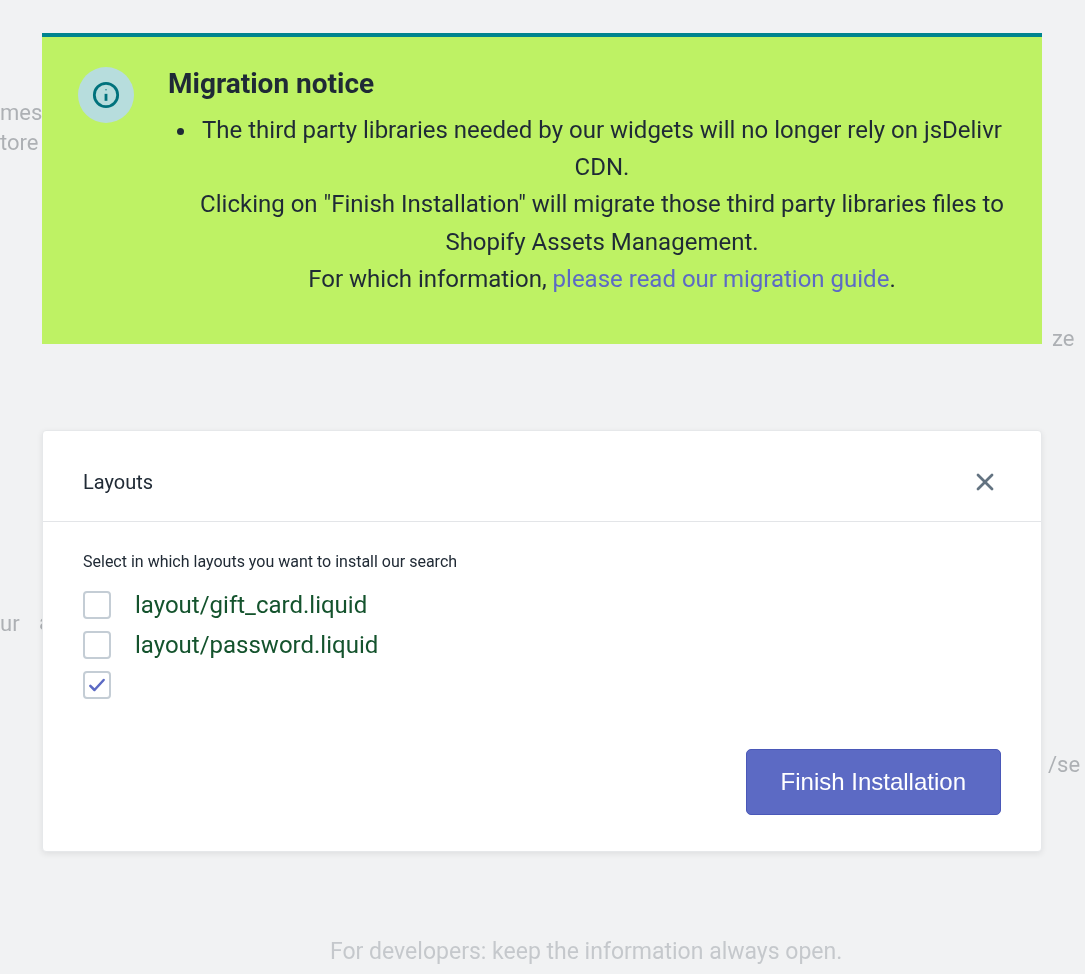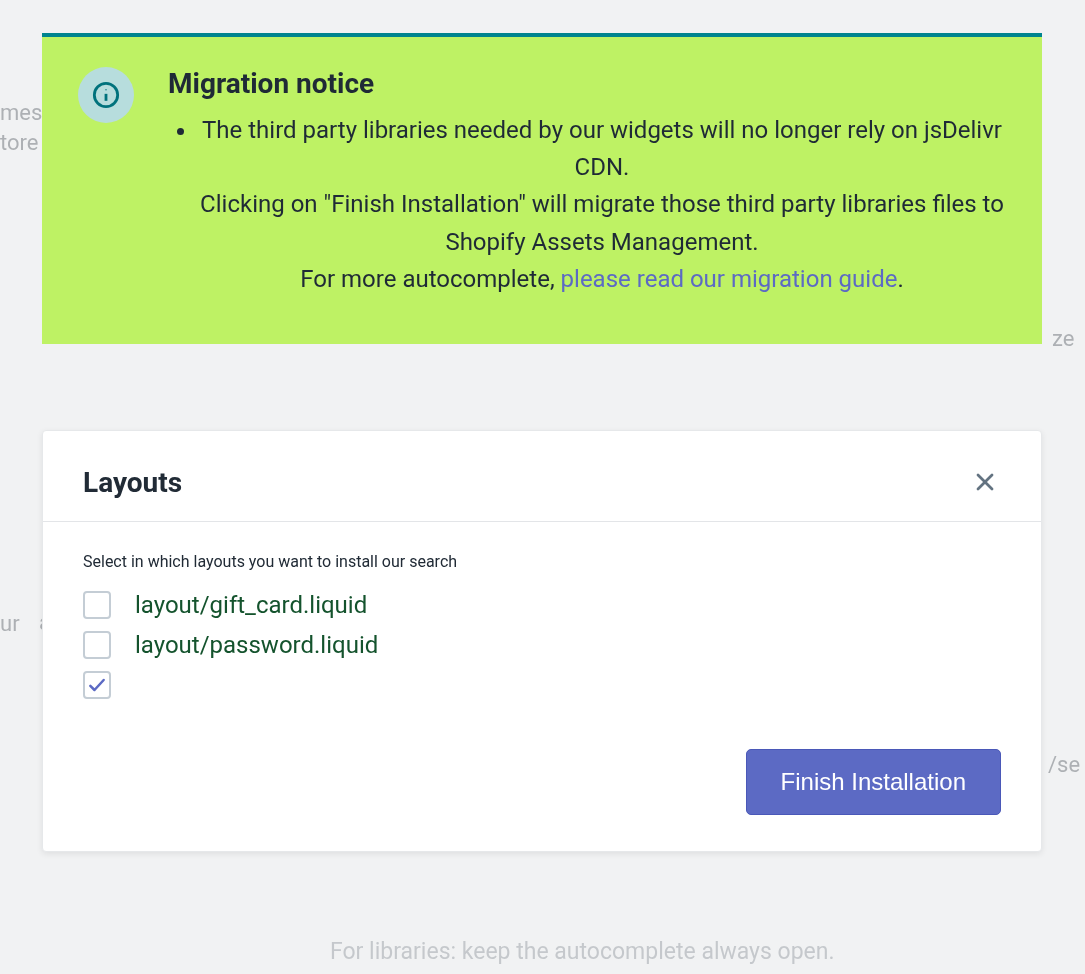--- a/index.html
+++ b/index.html
@@ -77,22 +77,22 @@
     border: 1px solid #e6e8ea;
   }
   .panel-header {
     display: flex;
     align-items: center;
     justify-content: space-between;
     padding: 30px 40px 18px 40px;
     border-bottom: 1px solid #e3e5e8;
   }
   .panel-title {
-    font-size: 28px;
-    font-weight: 700;
+    font-size: 20px;
+    font-weight: 400;
     color: #212b36;
   }
   .close-x {
     font-size: 34px;
     color: #637381;
     cursor: pointer;
     line-height: 1;
     padding: 4px;
   }
   .panel-body {
@@ -144,37 +144,37 @@
 </style>
 </head>
 <body>
 
 <div class="bg-text" style="left:0; top:100px;">mes</div>
 <div class="bg-text" style="left:0; top:130px;">tore</div>
 <div class="bg-text" style="left:1052px; top:326px;text-align:center;">ze</div>
 <div class="bg-text" style="left:0; top:611px;">ur</div>
 <div class="bg-text" style="left:0; top:610px;margin-left:39px;">as</div>
 <div class="bg-text" style="left:1048px; top:752px;">/se</div>
-<div class="bg-text" style="left:330px; top:938px; color:#9aa0a6; font-size:23px;">For libraries: keep the autocomplete always open.</div>
+<div class="bg-text" style="left:330px; top:938px; color:#9aa0a6; font-size:23px;">For developers: keep the information always open.</div>
 
 <div class="notice">
   <div class="info-icon-wrap">
     <svg width="28" height="28" viewBox="0 0 24 24" fill="none" stroke="#00727c" stroke-width="2.4">
       <circle cx="12" cy="12" r="10"></circle>
       <line x1="12" y1="11" x2="12" y2="17"></line>
       <circle cx="12" cy="7.5" r="0.6" fill="#00727c" stroke="none"></circle>
     </svg>
   </div>
   <div class="notice-body">
     <div class="notice-title">Migration notice</div>
     <ul class="notice-list">
       <li>
         <span>The third party libraries needed by our widgets will no longer rely on jsDelivr CDN.</span><br>
         <span>Clicking on "Finish Installation" will migrate those third party libraries files to Shopify Assets Management.</span><br>
-        <span>For more autocomplete, </span><a href="#" class="notice-link">please read our migration guide</a><span>.</span>
+        <span>For which information, </span><a href="#" class="notice-link">please read our migration guide</a><span>.</span>
       </li>
     </ul>
   </div>
 </div>
 
 <div class="panel">
   <div class="panel-header">
     <div class="panel-title">Layouts</div>
     <div class="close-x">
       <svg width="24" height="24" viewBox="0 0 24 24" fill="none" stroke="#637381" stroke-width="2.8" stroke-linecap="round">

